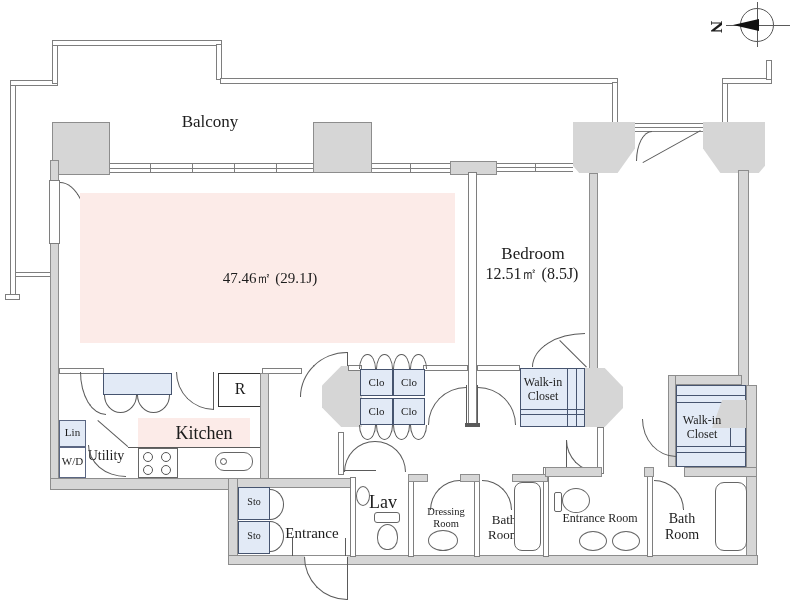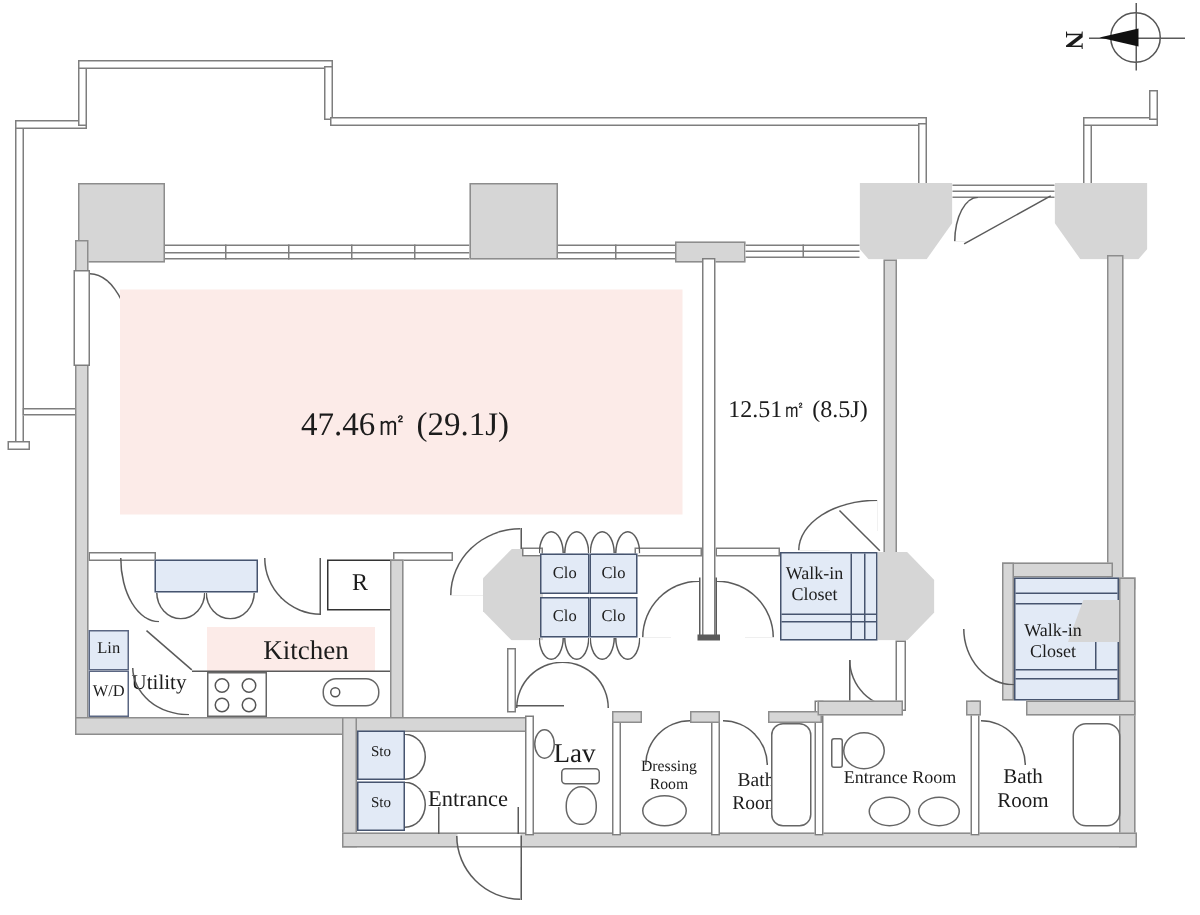--- a/index.html
+++ b/index.html
@@ -40,20 +40,21 @@
   <div class="hwall" style="left:52px;top:42px;width:6px;height:42px;"></div>
   <div class="hwall" style="left:52px;top:40px;width:170px;height:6px;"></div>
   <div class="hwall" style="left:216px;top:44px;width:6px;height:36px;"></div>
   <div class="hwall" style="left:220px;top:78px;width:398px;height:6px;"></div>
   <div class="hwall" style="left:612px;top:82px;width:6px;height:42px;"></div>
   <div class="hwall" style="left:722px;top:82px;width:6px;height:42px;"></div>
   <div class="hwall" style="left:722px;top:78px;width:50px;height:6px;"></div>
   <div class="hwall" style="left:766px;top:60px;width:6px;height:20px;"></div>
   <div class="hwall" style="left:15px;top:272px;width:36px;height:5px;"></div>
 
+  <div class="lbl" style="left:150px;top:112px;width:120px;font-size:17px;">Balcony</div>
 
   <div>
     <div class="abs" style="left:740px;top:8px;width:34px;height:34px;border:1.4px solid #555;border-radius:50%;box-sizing:border-box;"></div>
     <div class="line" style="left:726px;top:25px;width:64px;height:1px;"></div>
     <div class="line" style="left:757px;top:2px;width:1px;height:45px;"></div>
     <div class="abs" style="left:733px;top:19px;width:0;height:0;border-right:26px solid #111;border-top:6px solid transparent;border-bottom:6px solid transparent;"></div>
     <div class="lbl" style="left:706px;top:17px;width:20px;font-size:17px;font-weight:bold;transform:rotate(90deg);">N</div>
   </div>
 
   <div class="wall" style="left:52px;top:122px;width:58px;height:53px;"></div>
@@ -76,27 +77,28 @@
   <div class="arc arc-tl" style="left:636px;top:131px;width:16px;height:30px;"></div>
 
   <div class="wall" style="left:50px;top:160px;width:9px;height:325px;"></div>
   <div class="hwall" style="left:49px;top:180px;width:11px;height:64px;"></div>
   <div class="arc arc-tr" style="left:60px;top:182px;width:30px;height:60px;"></div>
   <div class="wall" style="left:738px;top:170px;width:11px;height:217px;"></div>
   <div class="wall" style="left:738px;top:385px;width:19px;height:8px;"></div>
   <div class="wall" style="left:746px;top:385px;width:11px;height:180px;"></div>
 
   <div class="abs pink" style="left:80px;top:193px;width:375px;height:150px;"></div>
-  <div class="lbl" style="left:120px;top:270px;width:300px;font-size:22px;">47.46㎡ (29.1J)</div>
+  <div class="lbl" style="left:120px;top:270px;width:300px;font-size:15px;">47.46㎡ (29.1J)</div>
 
   <div class="hwall" style="left:468px;top:172px;width:9px;height:253px;"></div>
   <div class="line" style="left:465px;top:423px;width:15px;height:4px;"></div>
 
   <div class="wall" style="left:589px;top:173px;width:9px;height:197px;"></div>
 
+  <div class="lbl" style="left:478px;top:244px;width:110px;font-size:17px;">Bedroom</div>
   <div class="lbl" style="left:472px;top:265px;width:120px;font-size:16px;">12.51㎡ (8.5J)</div>
 
 
   <div class="hwall" style="left:59px;top:368px;width:45px;height:6px;"></div>
   <div class="hwall" style="left:262px;top:368px;width:40px;height:6px;"></div>
   <div class="blue" style="left:103px;top:373px;width:69px;height:22px;"></div>
   <div class="sc sc-d" style="left:104px;top:395px;width:33px;height:18px;"></div>
   <div class="sc sc-d" style="left:137px;top:395px;width:33px;height:18px;"></div>
   <div class="arc arc-bl" style="left:80px;top:372px;width:26px;height:43px;"></div>
   <div class="arc arc-bl" style="left:176px;top:372px;width:38px;height:38px;"></div>

